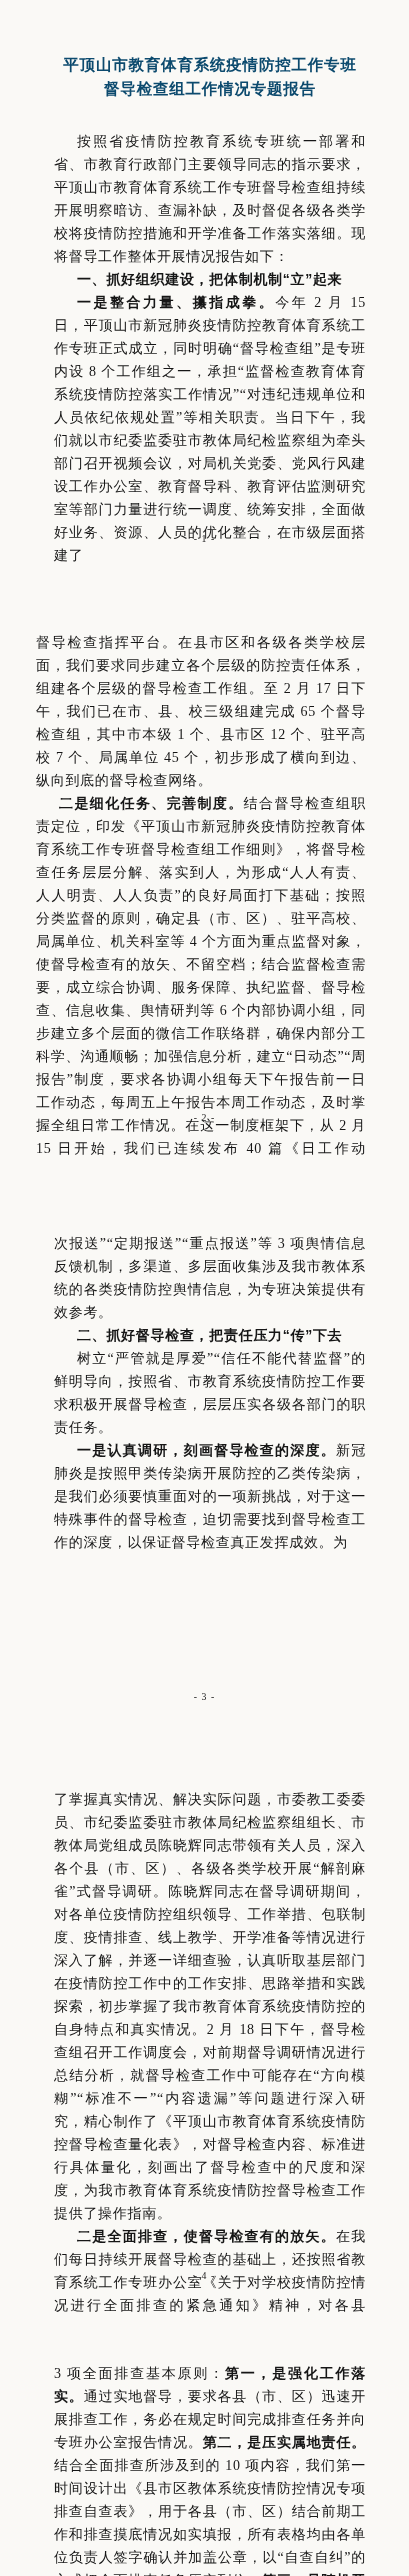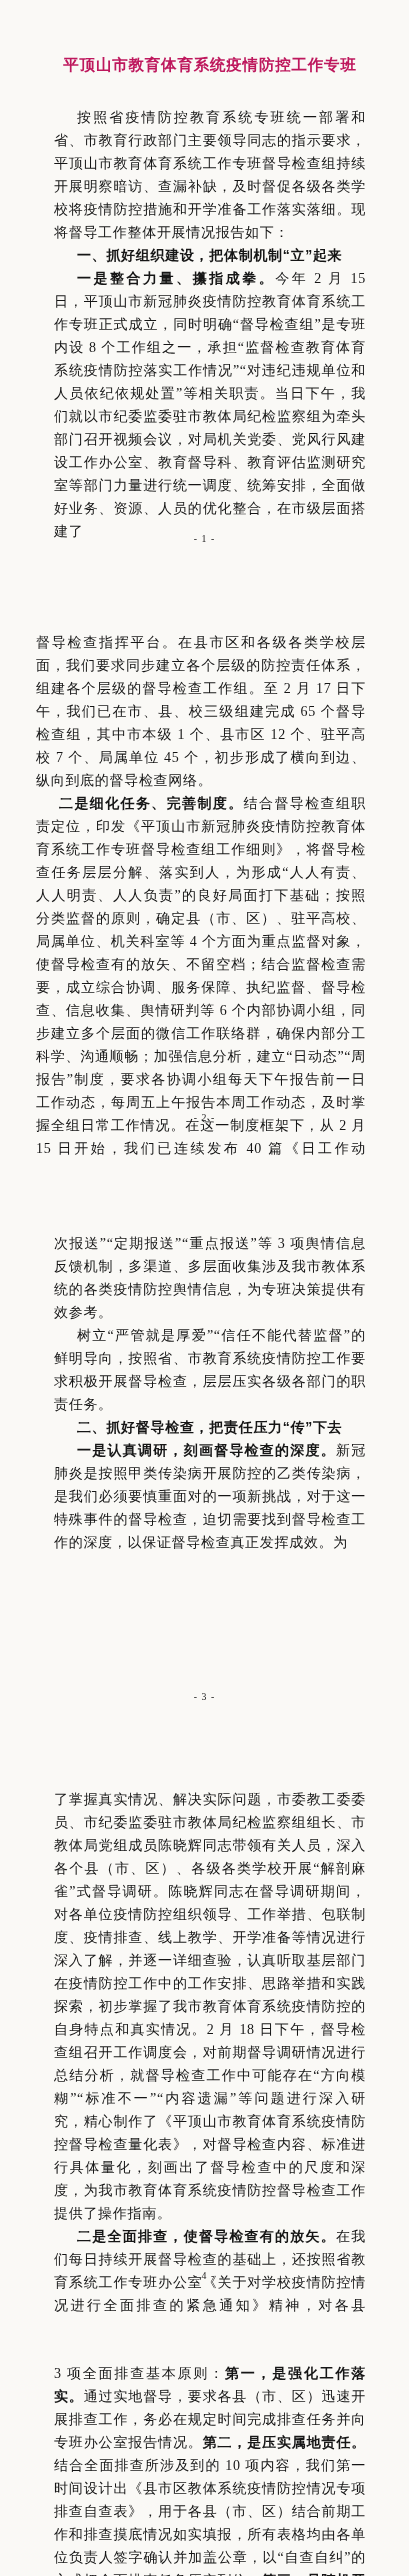--- a/index.html
+++ b/index.html
@@ -1,20 +1,20 @@
 <!DOCTYPE html>
 <html style="font-size:8.2px"><head>
 <meta charset="utf-8">
 <style>
   html,body{margin:0;padding:0;}
   body{background:#faf9f6;font-family:"Liberation Serif","DejaVu Serif",serif;}
   .scan{position:relative;width:409px;height:4050px;background:#faf9f6;overflow:hidden;margin:0;}
   .page{position:relative;width:409px;height:579px;box-sizing:border-box;
         padding-left:54px;padding-right:43px;overflow:hidden;}
-  .doc-title{margin:0 0 29px 0;text-align:center;font-weight:700;color:#be185d;
+  .doc-title{margin:0 0 29px 0;text-align:center;font-weight:700;color:#0c4a6e;
         font-size:15.5px;line-height:24px;letter-spacing:0.8px;
         font-family:"Liberation Serif","DejaVu Serif",serif;}
   .para{margin:0;color:#161616;font-size:14px;line-height:23px;letter-spacing:0.7px;
         text-align:justify;text-justify:inter-character;
         font-family:"Liberation Serif","DejaVu Serif",serif;}
   .indent{text-indent:23px;}
   .b{font-weight:700;font-family:"Liberation Sans","DejaVu Sans",sans-serif;}
   .pagenum{position:absolute;top:533px;left:0;width:409px;text-align:center;
         color:#222;font-size:9.8px;line-height:12.4px;letter-spacing:1px;
         font-family:"Liberation Serif","DejaVu Serif",serif;}
@@ -24,35 +24,36 @@
   .pg4{padding-top:51px;}
   .pg5{padding-top:46px;}
 </style>
 </head>
 <body>
 
 <div class="scan">
     <div class="page pg1">
       <div class="doc-title">
         <div>平顶山市教育体育系统疫情防控工作专班</div>
+        <div>督导检查组工作情况专题报告</div>
       </div>
       <p class="para indent"><span>按照省疫情防控教育系统专班统一部署和省、市教育行政部门主要领导同志的指示要求，平顶山市教育体育系统工作专班督导检查组持续开展明察暗访、查漏补缺，及时督促各级各类学校将疫情防控措施和开学准备工作落实落细。现将督导工作整体开展情况报告如下：</span></p>
       <p class="para indent"><span class="b">一、抓好组织建设，把体制机制“立”起来</span></p>
       <p class="para indent"><span class="b">一是整合力量、攥指成拳。</span><span>今年 2 月 15 日，平顶山市新冠肺炎疫情防控教育体育系统工作专班正式成立，同时明确“督导检查组”是专班内设 8 个工作组之一，承担“监督检查教育体育系统疫情防控落实工作情况”“对违纪违规单位和人员依纪依规处置”等相关职责。当日下午，我们就以市纪委监委驻市教体局纪检监察组为牵头部门召开视频会议，对局机关党委、党风行风建设工作办公室、教育督导科、教育评估监测研究室等部门力量进行统一调度、统筹安排，全面做好业务、资源、人员的优化整合，在市级层面搭建了</span></p>
       <div class="pagenum">- 1 -</div>
     </div>
     <div class="page pg2">
       <p class="para"><span>督导检查指挥平台。在县市区和各级各类学校层面，我们要求同步建立各个层级的防控责任体系，组建各个层级的督导检查工作组。至 2 月 17 日下午，我们已在市、县、校三级组建完成 65 个督导检查组，其中市本级 1 个、县市区 12 个、驻平高校 7 个、局属单位 45 个，初步形成了横向到边、纵向到底的督导检查网络。</span></p>
       <p class="para indent"><span class="b">二是细化任务、完善制度。</span><span>结合督导检查组职责定位，印发《平顶山市新冠肺炎疫情防控教育体育系统工作专班督导检查组工作细则》，将督导检查任务层层分解、落实到人，为形成“人人有责、人人明责、人人负责”的良好局面打下基础；按照分类监督的原则，确定县（市、区）、驻平高校、局属单位、机关科室等 4 个方面为重点监督对象，使督导检查有的放矢、不留空档；结合监督检查需要，成立综合协调、服务保障、执纪监督、督导检查、信息收集、舆情研判等 6 个内部协调小组，同步建立多个层面的微信工作联络群，确保内部分工科学、沟通顺畅；加强信息分析，建立“日动态”“周报告”制度，要求各协调小组每天下午报告前一日工作动态，每周五上午报告本周工作动态，及时掌握全组日常工作情况。在这一制度框架下，从 2 月 15 日开始，我们已连续发布 40 篇《日工作动态》、6 篇《周工作报告》，做到了“日日不断档、周周有总结”的预定目标；重视舆情研判，除了</span></p>
       <div class="pagenum">- 2 -</div>
     </div>
     <div class="page pg3">
       <p class="para"><span>次报送”“定期报送”“重点报送”等 3 项舆情信息反馈机制，多渠道、多层面收集涉及我市教体系统的各类疫情防控舆情信息，为专班决策提供有效参考。</span></p>
+      <p class="para indent"><span class="b">二、抓好督导检查，把责任压力“传”下去</span></p>
       <p class="para indent"><span>树立“严管就是厚爱”“信任不能代替监督”的鲜明导向，按照省、市教育系统疫情防控工作要求积极开展督导检查，层层压实各级各部门的职责任务。</span></p>
-      <p class="para indent"><span class="b">二、抓好督导检查，把责任压力“传”下去</span></p>
       <p class="para indent"><span class="b">一是认真调研，刻画督导检查的深度。</span><span>新冠肺炎是按照甲类传染病开展防控的乙类传染病，是我们必须要慎重面对的一项新挑战，对于这一特殊事件的督导检查，迫切需要找到督导检查工作的深度，以保证督导检查真正发挥成效。为</span></p>
       <div class="pagenum">- 3 -</div>
     </div>
     <div class="page pg4">
       <p class="para"><span>了掌握真实情况、解决实际问题，市委教工委委员、市纪委监委驻市教体局纪检监察组组长、市教体局党组成员陈晓辉同志带领有关人员，深入各个县（市、区）、各级各类学校开展“解剖麻雀”式督导调研。陈晓辉同志在督导调研期间，对各单位疫情防控组织领导、工作举措、包联制度、疫情排查、线上教学、开学准备等情况进行深入了解，并逐一详细查验，认真听取基层部门在疫情防控工作中的工作安排、思路举措和实践探索，初步掌握了我市教育体育系统疫情防控的自身特点和真实情况。2 月 18 日下午，督导检查组召开工作调度会，对前期督导调研情况进行总结分析，就督导检查工作中可能存在“方向模糊”“标准不一”“内容遗漏”等问题进行深入研究，精心制作了《平顶山市教育体育系统疫情防控督导检查量化表》，对督导检查内容、标准进行具体量化，刻画出了督导检查中的尺度和深度，为我市教育体育系统疫情防控督导检查工作提供了操作指南。</span></p>
       <p class="para indent"><span class="b">二是全面排查，使督导检查有的放矢。</span><span>在我们每日持续开展督导检查的基础上，还按照省教育系统工作专班办公室《关于对学校疫情防控情况进行全面排查的紧急通知》精神，对各县（市、区）教体系统疫情防控工作进行全面排查，扩大了督导检查的广度。3 月 4 日，督导检查组召开紧急会议，组织全体同志集中学习省教育系统专班文件，同时确定</span></p>
       <div class="pagenum">- 4 -</div>
     </div>
     <div class="page pg5">
       <p class="para"><span>3 项全面排查基本原则：</span><span class="b">第一，是强化工作落实。</span><span>通过实地督导，要求各县（市、区）迅速开展排查工作，务必在规定时间完成排查任务并向专班办公室报告情况。</span><span class="b">第二，是压实属地责任。</span><span>结合全面排查所涉及到的 10 项内容，我们第一时间设计出《县市区教体系统疫情防控情况专项排查自查表》，用于各县（市、区）结合前期工作和排查摸底情况如实填报，所有表格均由各单位负责人签字确认并加盖公章，以“自查自纠”的方式把全面排查任务压实到位。</span><span class="b">第三，是随机开展抽查。</span><span>随机选取若干学校，实地查看学校疫情防控情况，以此反向检查各县（市、区）教育系统各项工作的实际成效。按照这三项原则，我们整合原有力量成立 3 支专项工作队，奔赴 12 个县（市、区）及 23 所重点学校开展全面排查，对这些单位防控措施部署及责任落实到位情况、防控人员组织到位情况、师生信息精准排查到位情况等十项内容认真开展检查，针对排查出来的十多项共性问题向各有关单位提出整改建议，要求限期整改到位，切实杜绝疫情隐患。</span></p>

